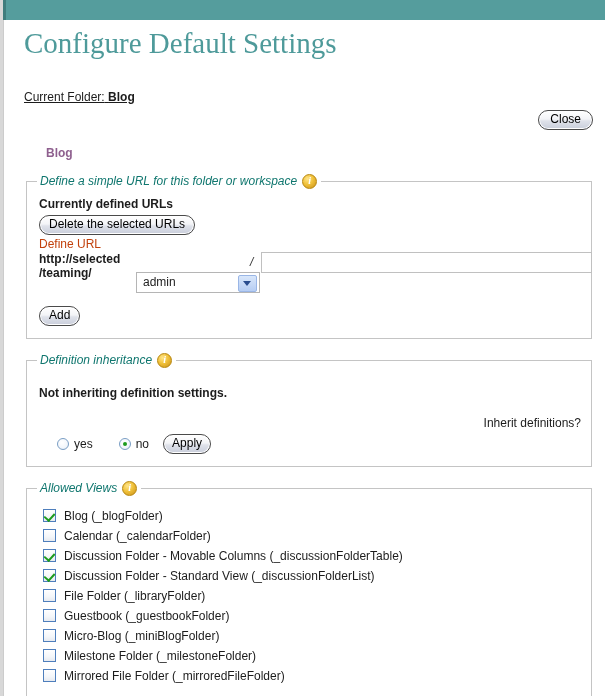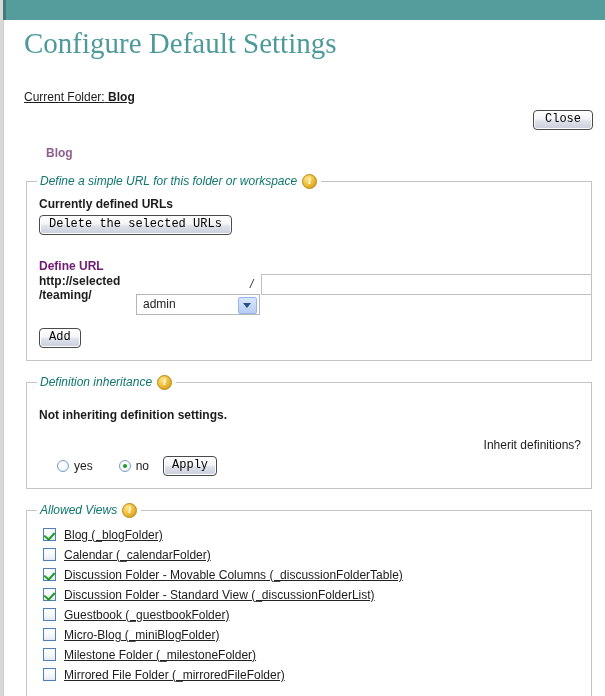--- a/index.html
+++ b/index.html
@@ -57,26 +57,26 @@
     text-decoration: underline;
   }
   .current-folder b { font-weight: bold; }
 
   .close-row {
     position: relative;
     height: 22px;
     margin-top: 6px;
   }
   .btn {
-    font-family: Liberation Mono, monospace;
+    font-family: Liberation Sans, sans-serif;
     font-size: 12px;
     color: #000000;
     background: linear-gradient(to bottom, #ffffff 0%, #f3f4f7 45%, #dfe2ea 55%, #c9cedb 100%);
     border: 1px solid #4a4a4a;
-    border-radius: 4px;
+    border-radius: 10px;
     padding: 2px 9px 3px 9px;
     line-height: 13px;
     cursor: pointer;
     box-shadow: inset 0 0 0 1px #ffffff;
   }
   .btn-close {
     position: absolute;
     right: 12px;
     top: 0;
     padding: 2px 11px 3px 11px;
@@ -132,24 +132,24 @@
   }
   .sublabel {
     font-weight: bold;
     font-size: 12px;
     color: #1c1c1c;
     margin: 2px 0 4px 2px;
   }
   .btn-row { margin: 0 0 0 2px; }
 
   .define-url-label {
-    font-weight: bold;
-    font-size: 12px;
-    margin: 24px 0 1px 2px;
-    color: #701a75;
+    font-weight: normal;
+    font-size: 12px;
+    margin: 2px 0 1px 2px;
+    color: #c2410c;
   }
   .url-grid {
     position: relative;
     margin-left: 2px;
     height: 48px;
   }
   .url-host {
     position: absolute;
     left: 0; top: 0;
     font-weight: bold;
@@ -252,23 +252,22 @@
     color: #1c1c1c;
     margin: 0 0 0 5px;
   }
   .radio-gap { width: 26px; }
   .apply-wrap { margin-left: 14px; }
   .btn-apply { padding: 2px 8px 3px 8px; }
 
   .views-list { margin: 4px 0 0 6px; }
   .view-row {
     display: flex;
-    align-items: flex-start;
+    align-items: center;
     height: 20px;
-    text-decoration: underline;
   }
   .checkbox {
     display: inline-block;
     width: 13px; height: 13px;
     border: 1px solid #4e7ebc;
     background: linear-gradient(to bottom, #ffffff 0%, #f4f6f9 60%, #e6eaf0 100%);
     position: relative;
     box-sizing: border-box;
     cursor: pointer;
     flex: 0 0 auto;
@@ -399,20 +398,24 @@
         <div class="view-row">
           <span class="checkbox checked"></span>
           <span class="view-label">Discussion Folder - Movable Columns (_discussionFolderTable)</span>
         </div>
         <div class="view-row">
           <span class="checkbox checked"></span>
           <span class="view-label">Discussion Folder - Standard View (_discussionFolderList)</span>
         </div>
         <div class="view-row">
           <span class="checkbox"></span>
+          <span class="view-label">File Folder (_libraryFolder)</span>
+        </div>
+        <div class="view-row">
+          <span class="checkbox"></span>
           <span class="view-label">Guestbook (_guestbookFolder)</span>
         </div>
         <div class="view-row">
           <span class="checkbox"></span>
           <span class="view-label">Micro-Blog (_miniBlogFolder)</span>
         </div>
         <div class="view-row">
           <span class="checkbox"></span>
           <span class="view-label">Milestone Folder (_milestoneFolder)</span>
         </div>

